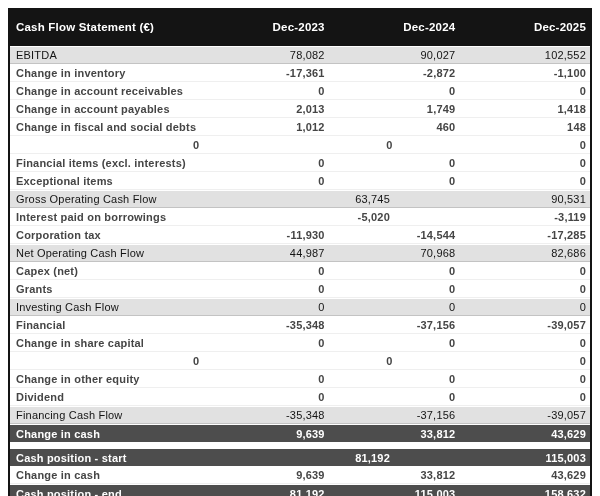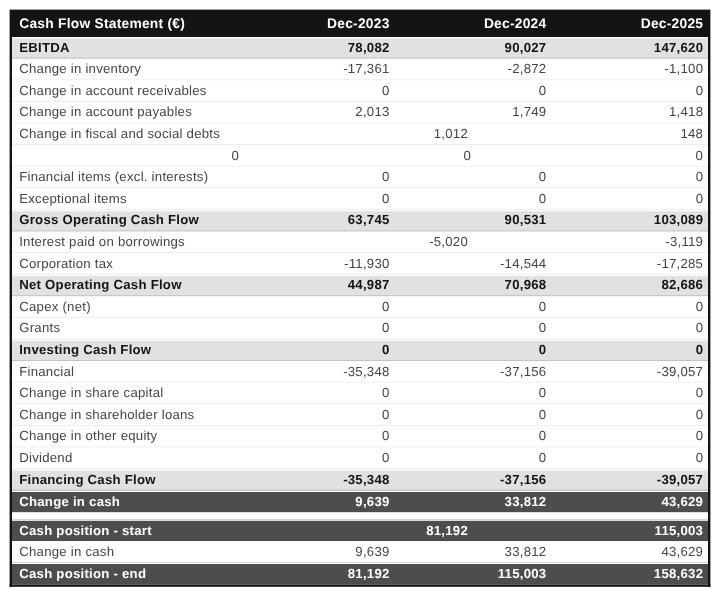--- a/index.html
+++ b/index.html
@@ -26,32 +26,33 @@
   }
   .row {
     display: flex;
     align-items: center;
     height: 18px;
     box-sizing: border-box;
     font-size: 11px;
     letter-spacing: 0.2px;
     color: #454545;
     background: #ffffff;
+    font-weight: bold;
   }
   .row.header {
-    height: 23px;
+    height: 38px;
     background: #141414;
     color: #ffffff;
     font-weight: bold;
     font-size: 11.5px;
   }
   .row.subtotal {
     background: #e1e1e1;
     color: #141414;
-    font-weight: bold;
+    font-weight: normal;
     border-top: 1px solid #ffffff;
     border-bottom: 1px solid #c3c3c3;
   }
   .row.normal {
     border-bottom: 1px solid #efefef;
   }
   .row.dark {
     background: #4d4d4d;
     color: #ffffff;
     font-weight: bold;
@@ -85,21 +86,21 @@
       <div class="cell label">Cash Flow Statement (€)</div>
       <div class="cell num">Dec-2023</div>
       <div class="cell num">Dec-2024</div>
       <div class="cell num">Dec-2025</div>
     </div>
     <div id="table-body">
         <div class="row subtotal">
           <div class="cell label">EBITDA</div>
           <div class="cell num">78,082</div>
           <div class="cell num">90,027</div>
-          <div class="cell num">147,620</div>
+          <div class="cell num">102,552</div>
         </div>
         <div class="row normal">
           <div class="cell label">Change in inventory</div>
           <div class="cell num">-17,361</div>
           <div class="cell num">-2,872</div>
           <div class="cell num">-1,100</div>
         </div>
         <div class="row normal">
           <div class="cell label">Change in account receivables</div>
           <div class="cell num">0</div>
@@ -108,20 +109,21 @@
         </div>
         <div class="row normal">
           <div class="cell label">Change in account payables</div>
           <div class="cell num">2,013</div>
           <div class="cell num">1,749</div>
           <div class="cell num">1,418</div>
         </div>
         <div class="row normal">
           <div class="cell label">Change in fiscal and social debts</div>
           <div class="cell num">1,012</div>
+          <div class="cell num">460</div>
           <div class="cell num">148</div>
         </div>
         <div class="row normal">
           <div class="cell num">0</div>
           <div class="cell num">0</div>
           <div class="cell num">0</div>
         </div>
         <div class="row normal">
           <div class="cell label">Financial items (excl. interests)</div>
           <div class="cell num">0</div>
@@ -131,21 +133,20 @@
         <div class="row normal">
           <div class="cell label">Exceptional items</div>
           <div class="cell num">0</div>
           <div class="cell num">0</div>
           <div class="cell num">0</div>
         </div>
         <div class="row subtotal">
           <div class="cell label">Gross Operating Cash Flow</div>
           <div class="cell num">63,745</div>
           <div class="cell num">90,531</div>
-          <div class="cell num">103,089</div>
         </div>
         <div class="row normal">
           <div class="cell label">Interest paid on borrowings</div>
           <div class="cell num">-5,020</div>
           <div class="cell num">-3,119</div>
         </div>
         <div class="row normal">
           <div class="cell label">Corporation tax</div>
           <div class="cell num">-11,930</div>
           <div class="cell num">-14,544</div>
@@ -181,21 +182,20 @@
           <div class="cell num">-37,156</div>
           <div class="cell num">-39,057</div>
         </div>
         <div class="row normal">
           <div class="cell label">Change in share capital</div>
           <div class="cell num">0</div>
           <div class="cell num">0</div>
           <div class="cell num">0</div>
         </div>
         <div class="row normal">
-          <div class="cell label">Change in shareholder loans</div>
           <div class="cell num">0</div>
           <div class="cell num">0</div>
           <div class="cell num">0</div>
         </div>
         <div class="row normal">
           <div class="cell label">Change in other equity</div>
           <div class="cell num">0</div>
           <div class="cell num">0</div>
           <div class="cell num">0</div>
         </div>

